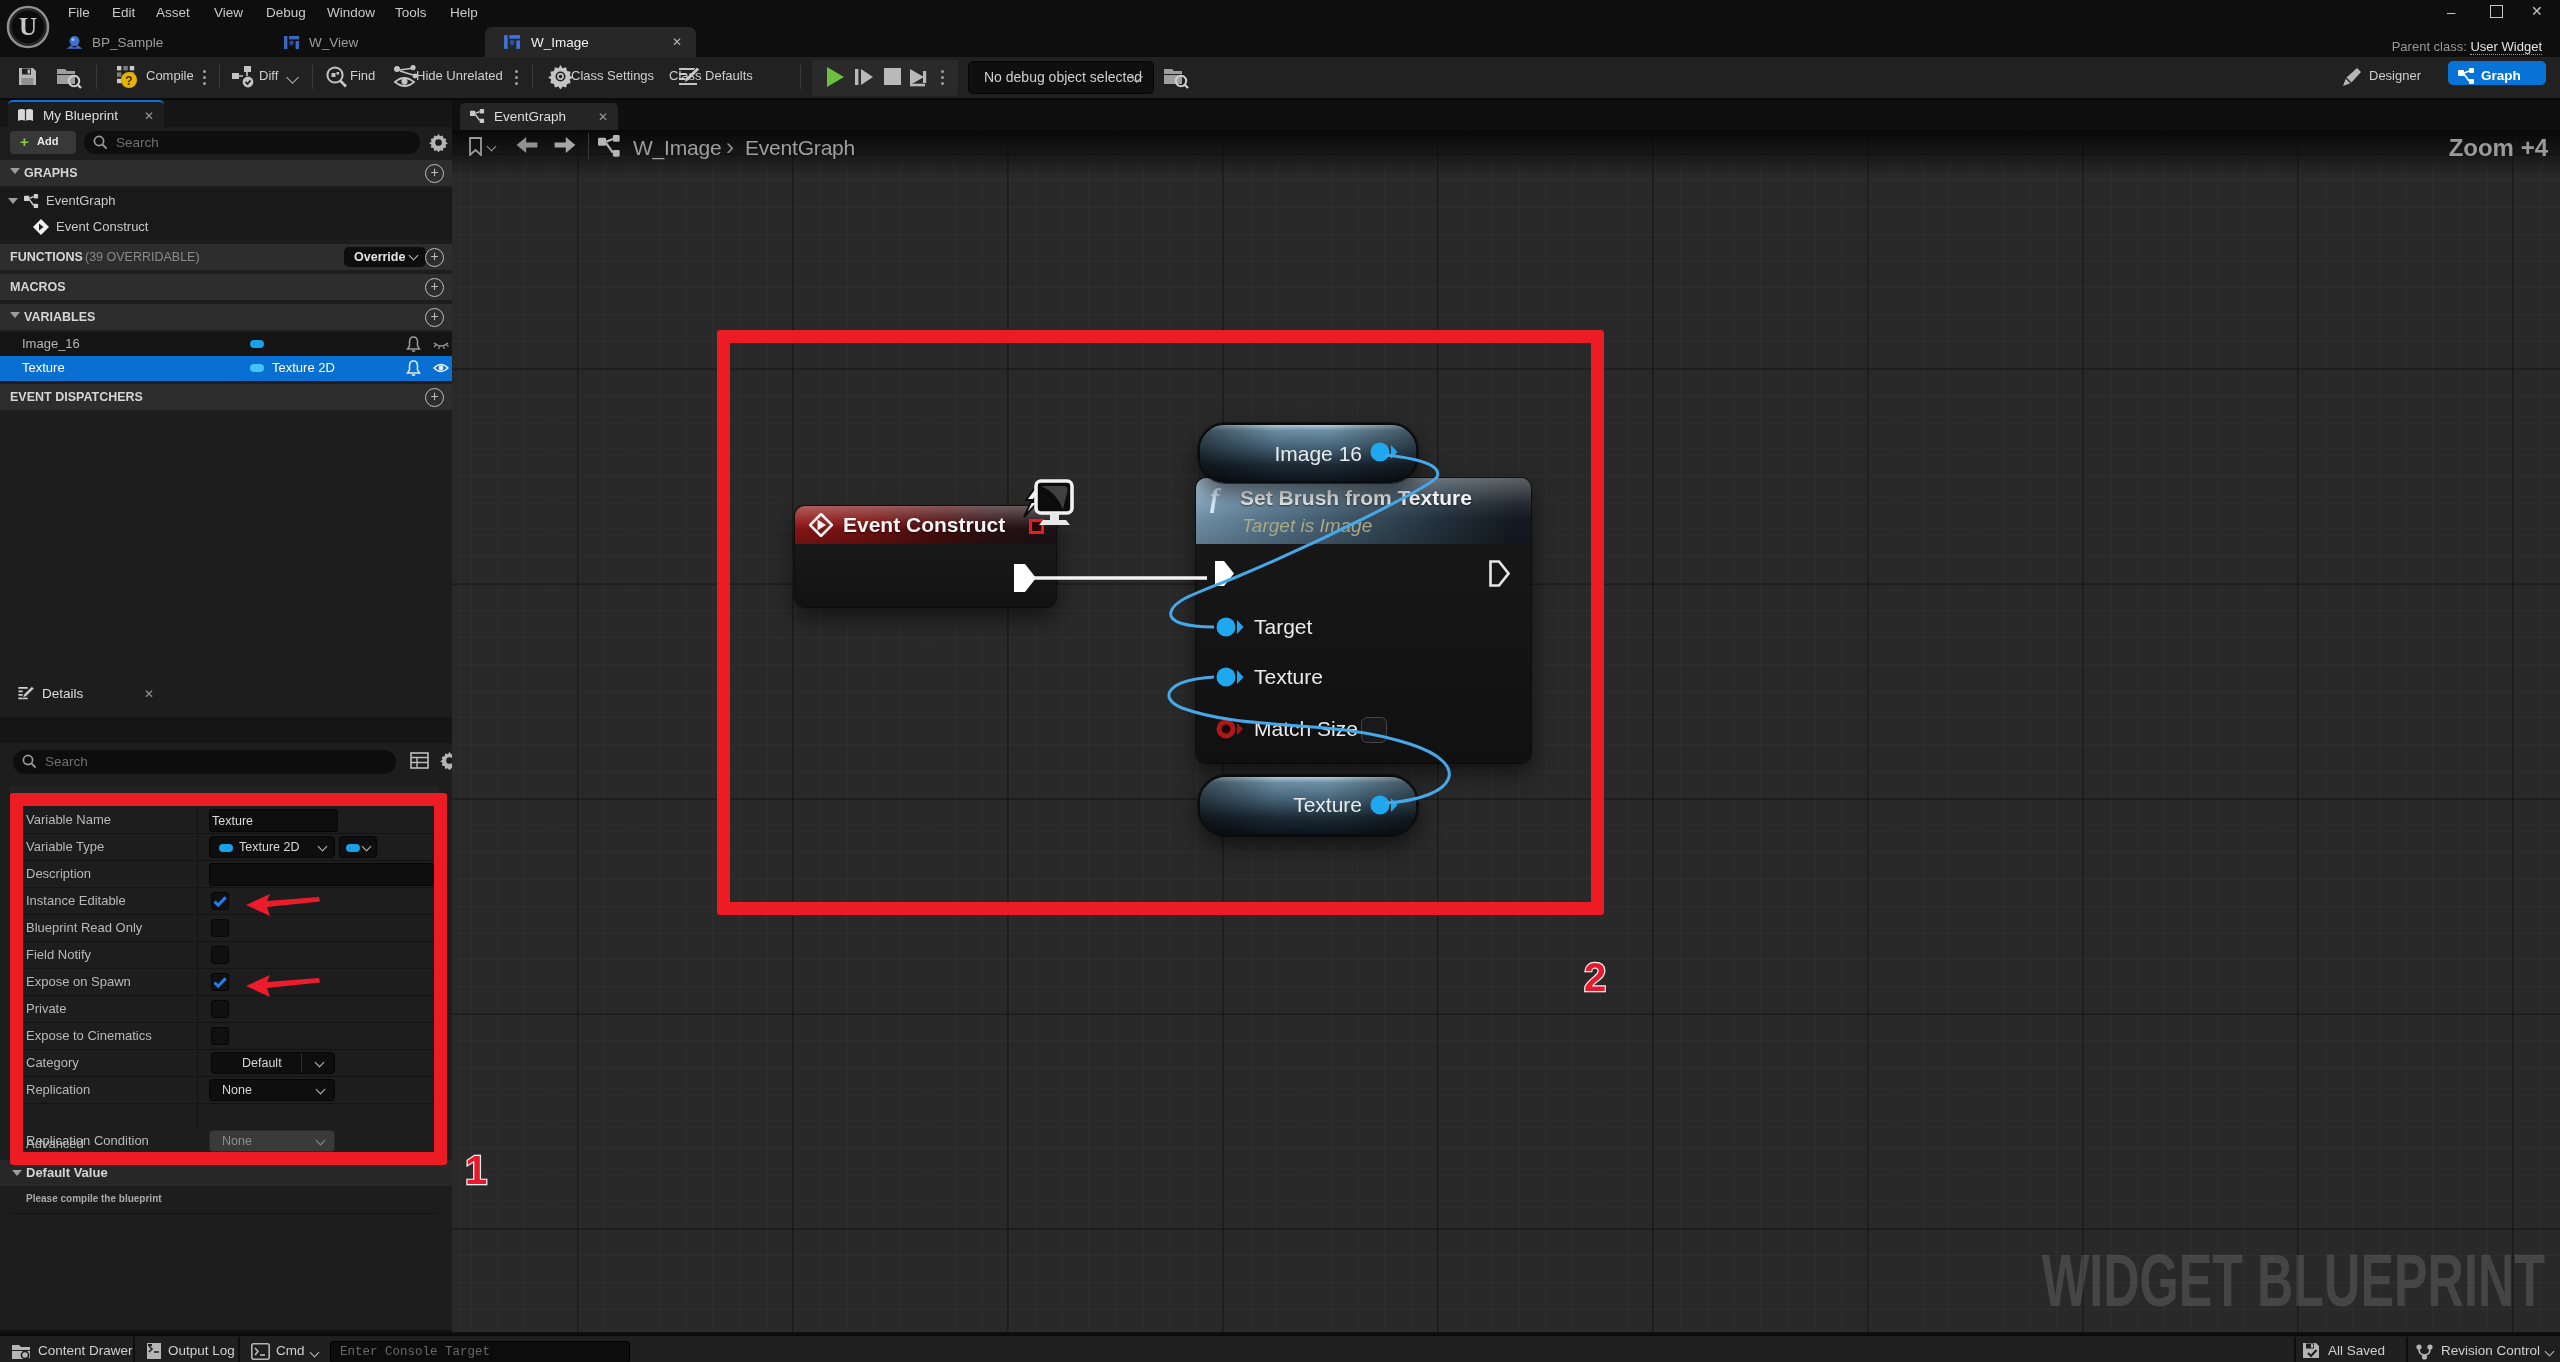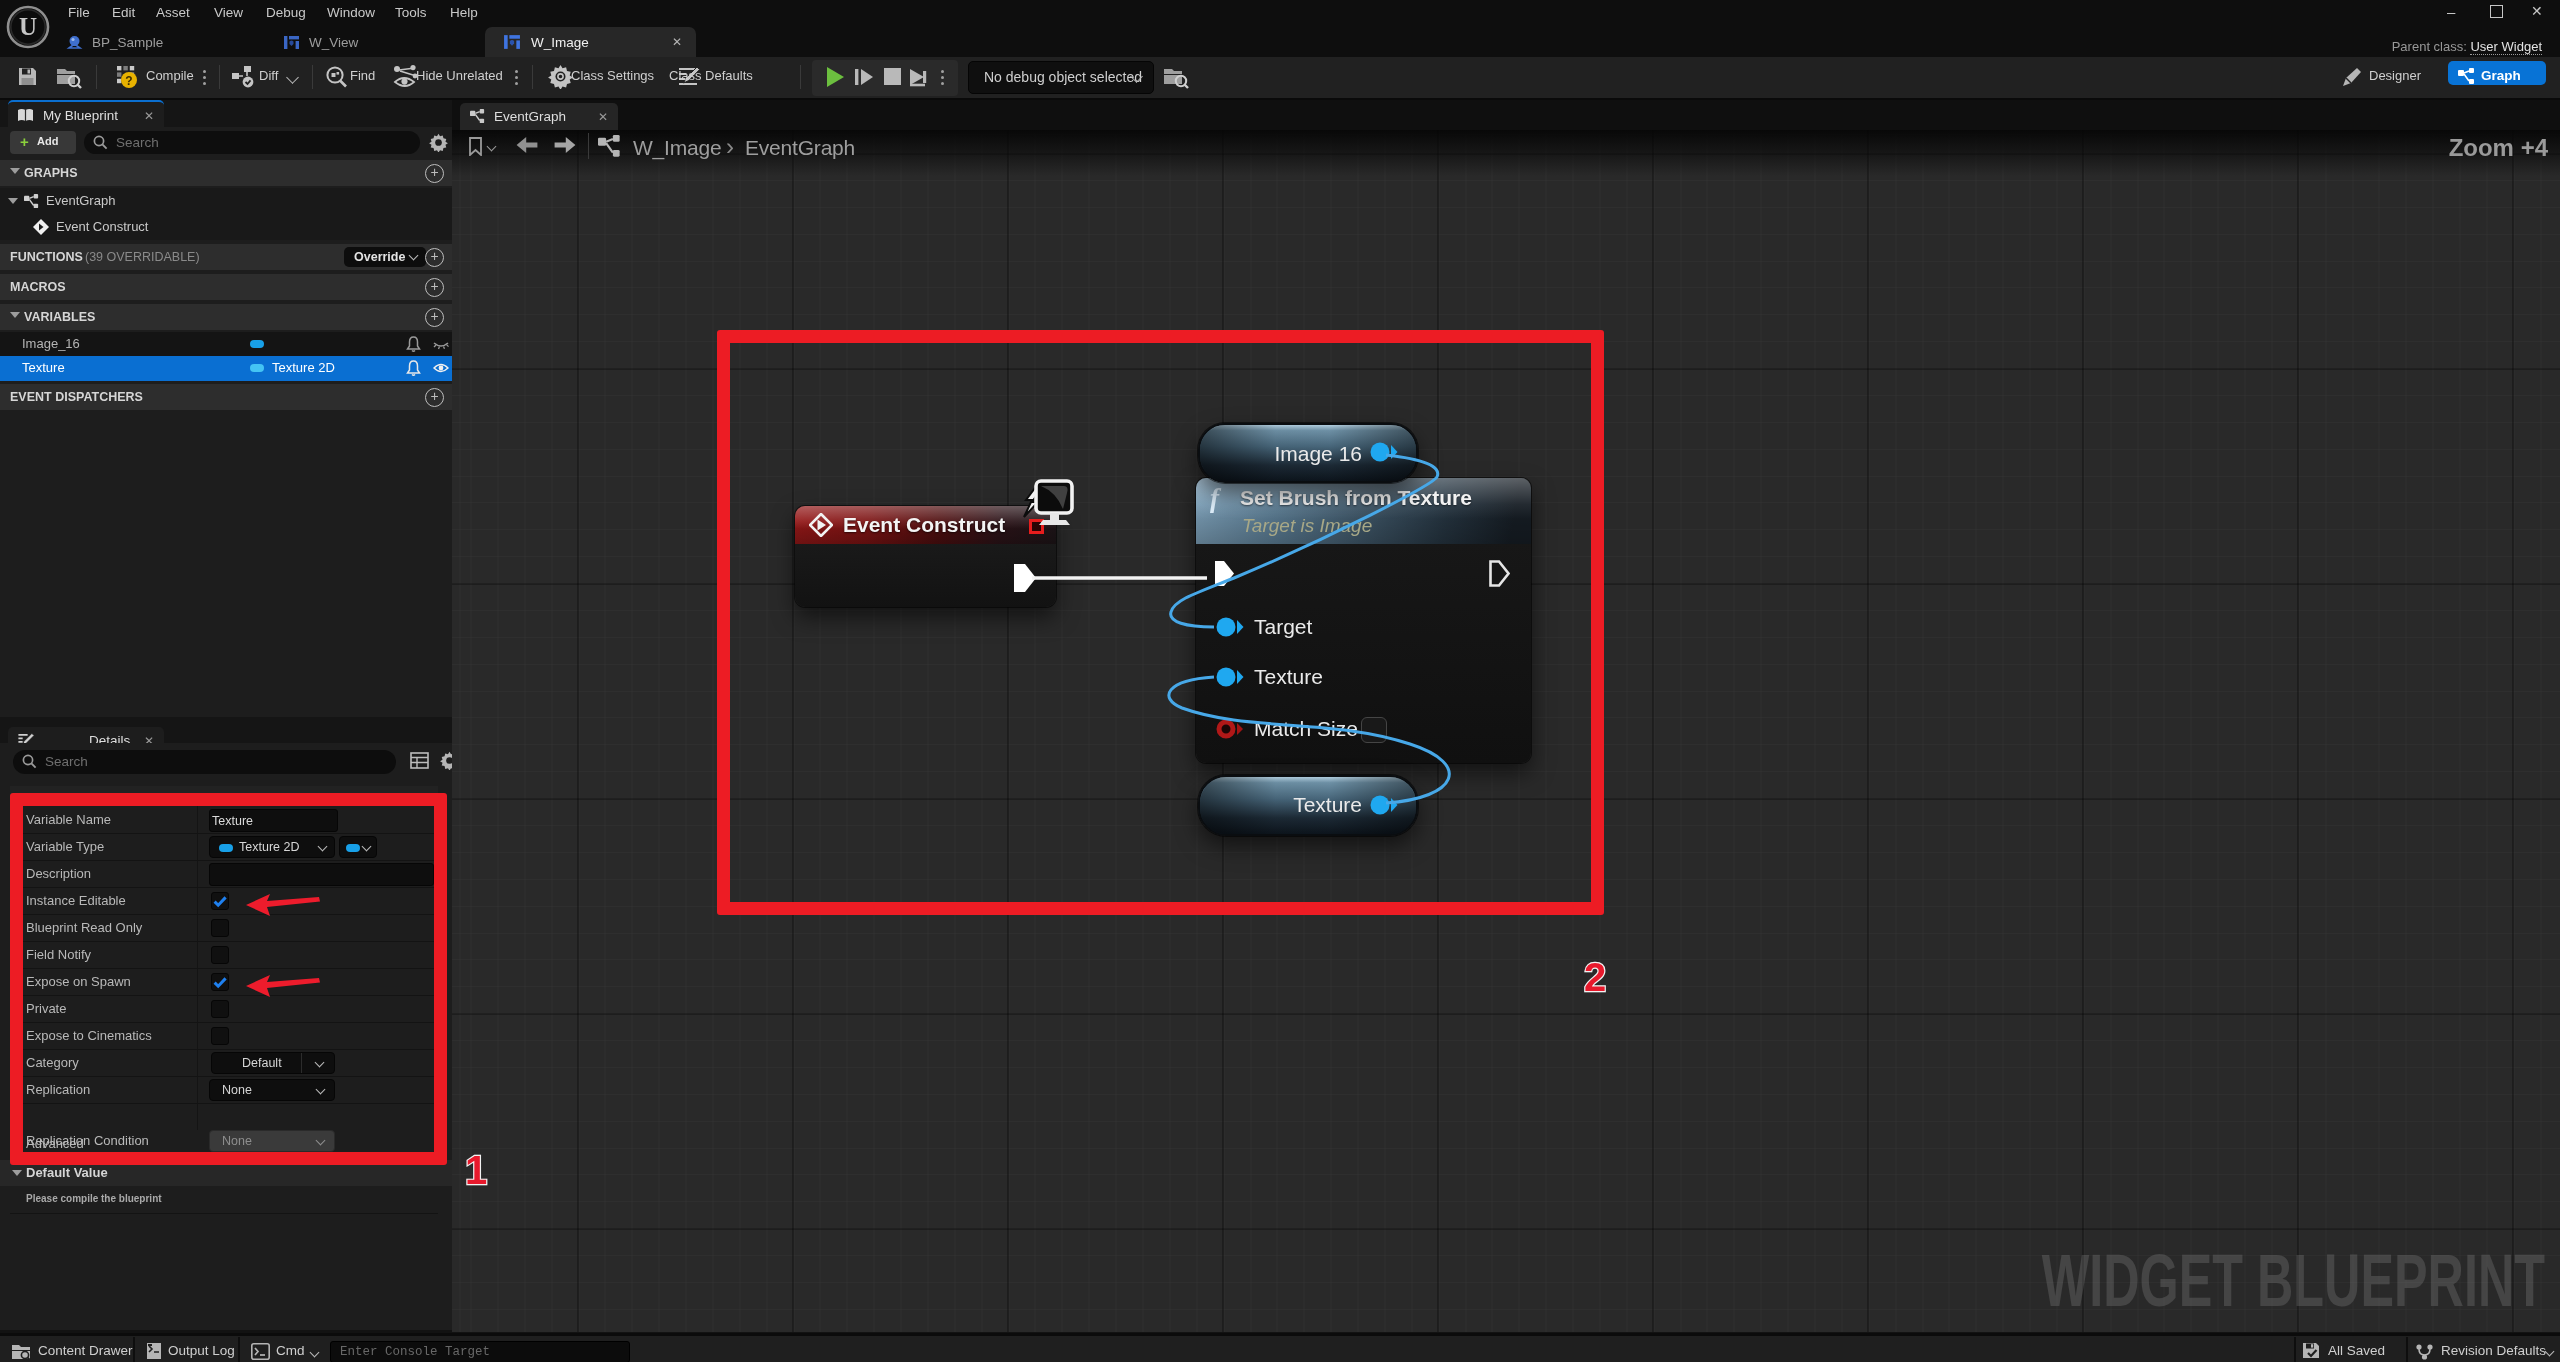--- a/index.html
+++ b/index.html
@@ -340,21 +340,21 @@
           <path d="M1 6 q7-7 14 0 q-7 7-14 0Z" fill="none" stroke="#f0f0f0" stroke-width="1.4"></path>
           <circle cx="8" cy="6" r="2.4" fill="#f0f0f0"></circle>
         </svg>
     </div>
 
     <div class="schead" style="top:284px;height:26px;">
       <span style="position:absolute;left:10px;top:6px;">EVENT DISPATCHERS</span>
       <div class="plus" style="right:8px;top:4px;">+</div>
     </div>
 
-    <div class="ptab" style="left:8px;top:627px;width:156px;height:27px;gap:47px;">
+    <div class="ptab" style="left:8px;top:580px;width:156px;height:27px;">
       <svg style="margin-left:9px" width="17" height="17" viewBox="0 0 24 24">
           <path d="M2 4 h13 M2 9 h6 M2 14 h6 M2 19 h13" stroke="#d0d0d0" stroke-width="2.4"></path>
           <path d="M21 2 L10 13 l-2.4 5.4 5.4-2.4 L24 5 Z" fill="#d0d0d0" stroke="#1d1d1d" stroke-width="1"></path>
         </svg>
       <span style="margin-left:8px;">Details</span>
       <span class="pclose" style="position:absolute;left:136px;">✕</span>
     </div>
     <div class="abs" style="left:0;top:643px;width:452px;height:587px;background:#1d1d1d;"></div>
     <div class="abs" style="left:13px;top:650px;width:383px;height:24px;background:#0d0d0d;border-radius:12px;">
       <svg style="position:absolute;left:9px;top:4px" width="15" height="15" viewBox="0 0 15 15">
@@ -628,16 +628,16 @@
         <path d="M6 11 l3 3 5.5-6" fill="none" stroke="#1f1f1f" stroke-width="2.2"></path>
       </svg>
     <span class="stxt" style="left:2328px">All Saved</span>
     <div class="ssep" style="left:2406px"></div>
     <svg class="abs" style="left:2415px;top:7px" width="19" height="18" viewBox="0 0 19 18">
         <circle cx="4" cy="4" r="2.6" fill="#b5b5b5"></circle>
         <circle cx="15" cy="4" r="2.6" fill="#b5b5b5"></circle>
         <circle cx="9.5" cy="14" r="2.6" fill="#b5b5b5"></circle>
         <path d="M4 6 q0 6 5.5 6 M15 6 q0 6-5.5 6" fill="none" stroke="#b5b5b5" stroke-width="1.6"></path>
       </svg>
-    <span class="stxt" style="left:2441px">Revision Defaults</span>
+    <span class="stxt" style="left:2441px">Revision Control</span>
     <span class="chev abs" style="left:2546px;top:12px;width:6px;height:6px;"></span>
   </div>
 </div>
 
 </body></html>

